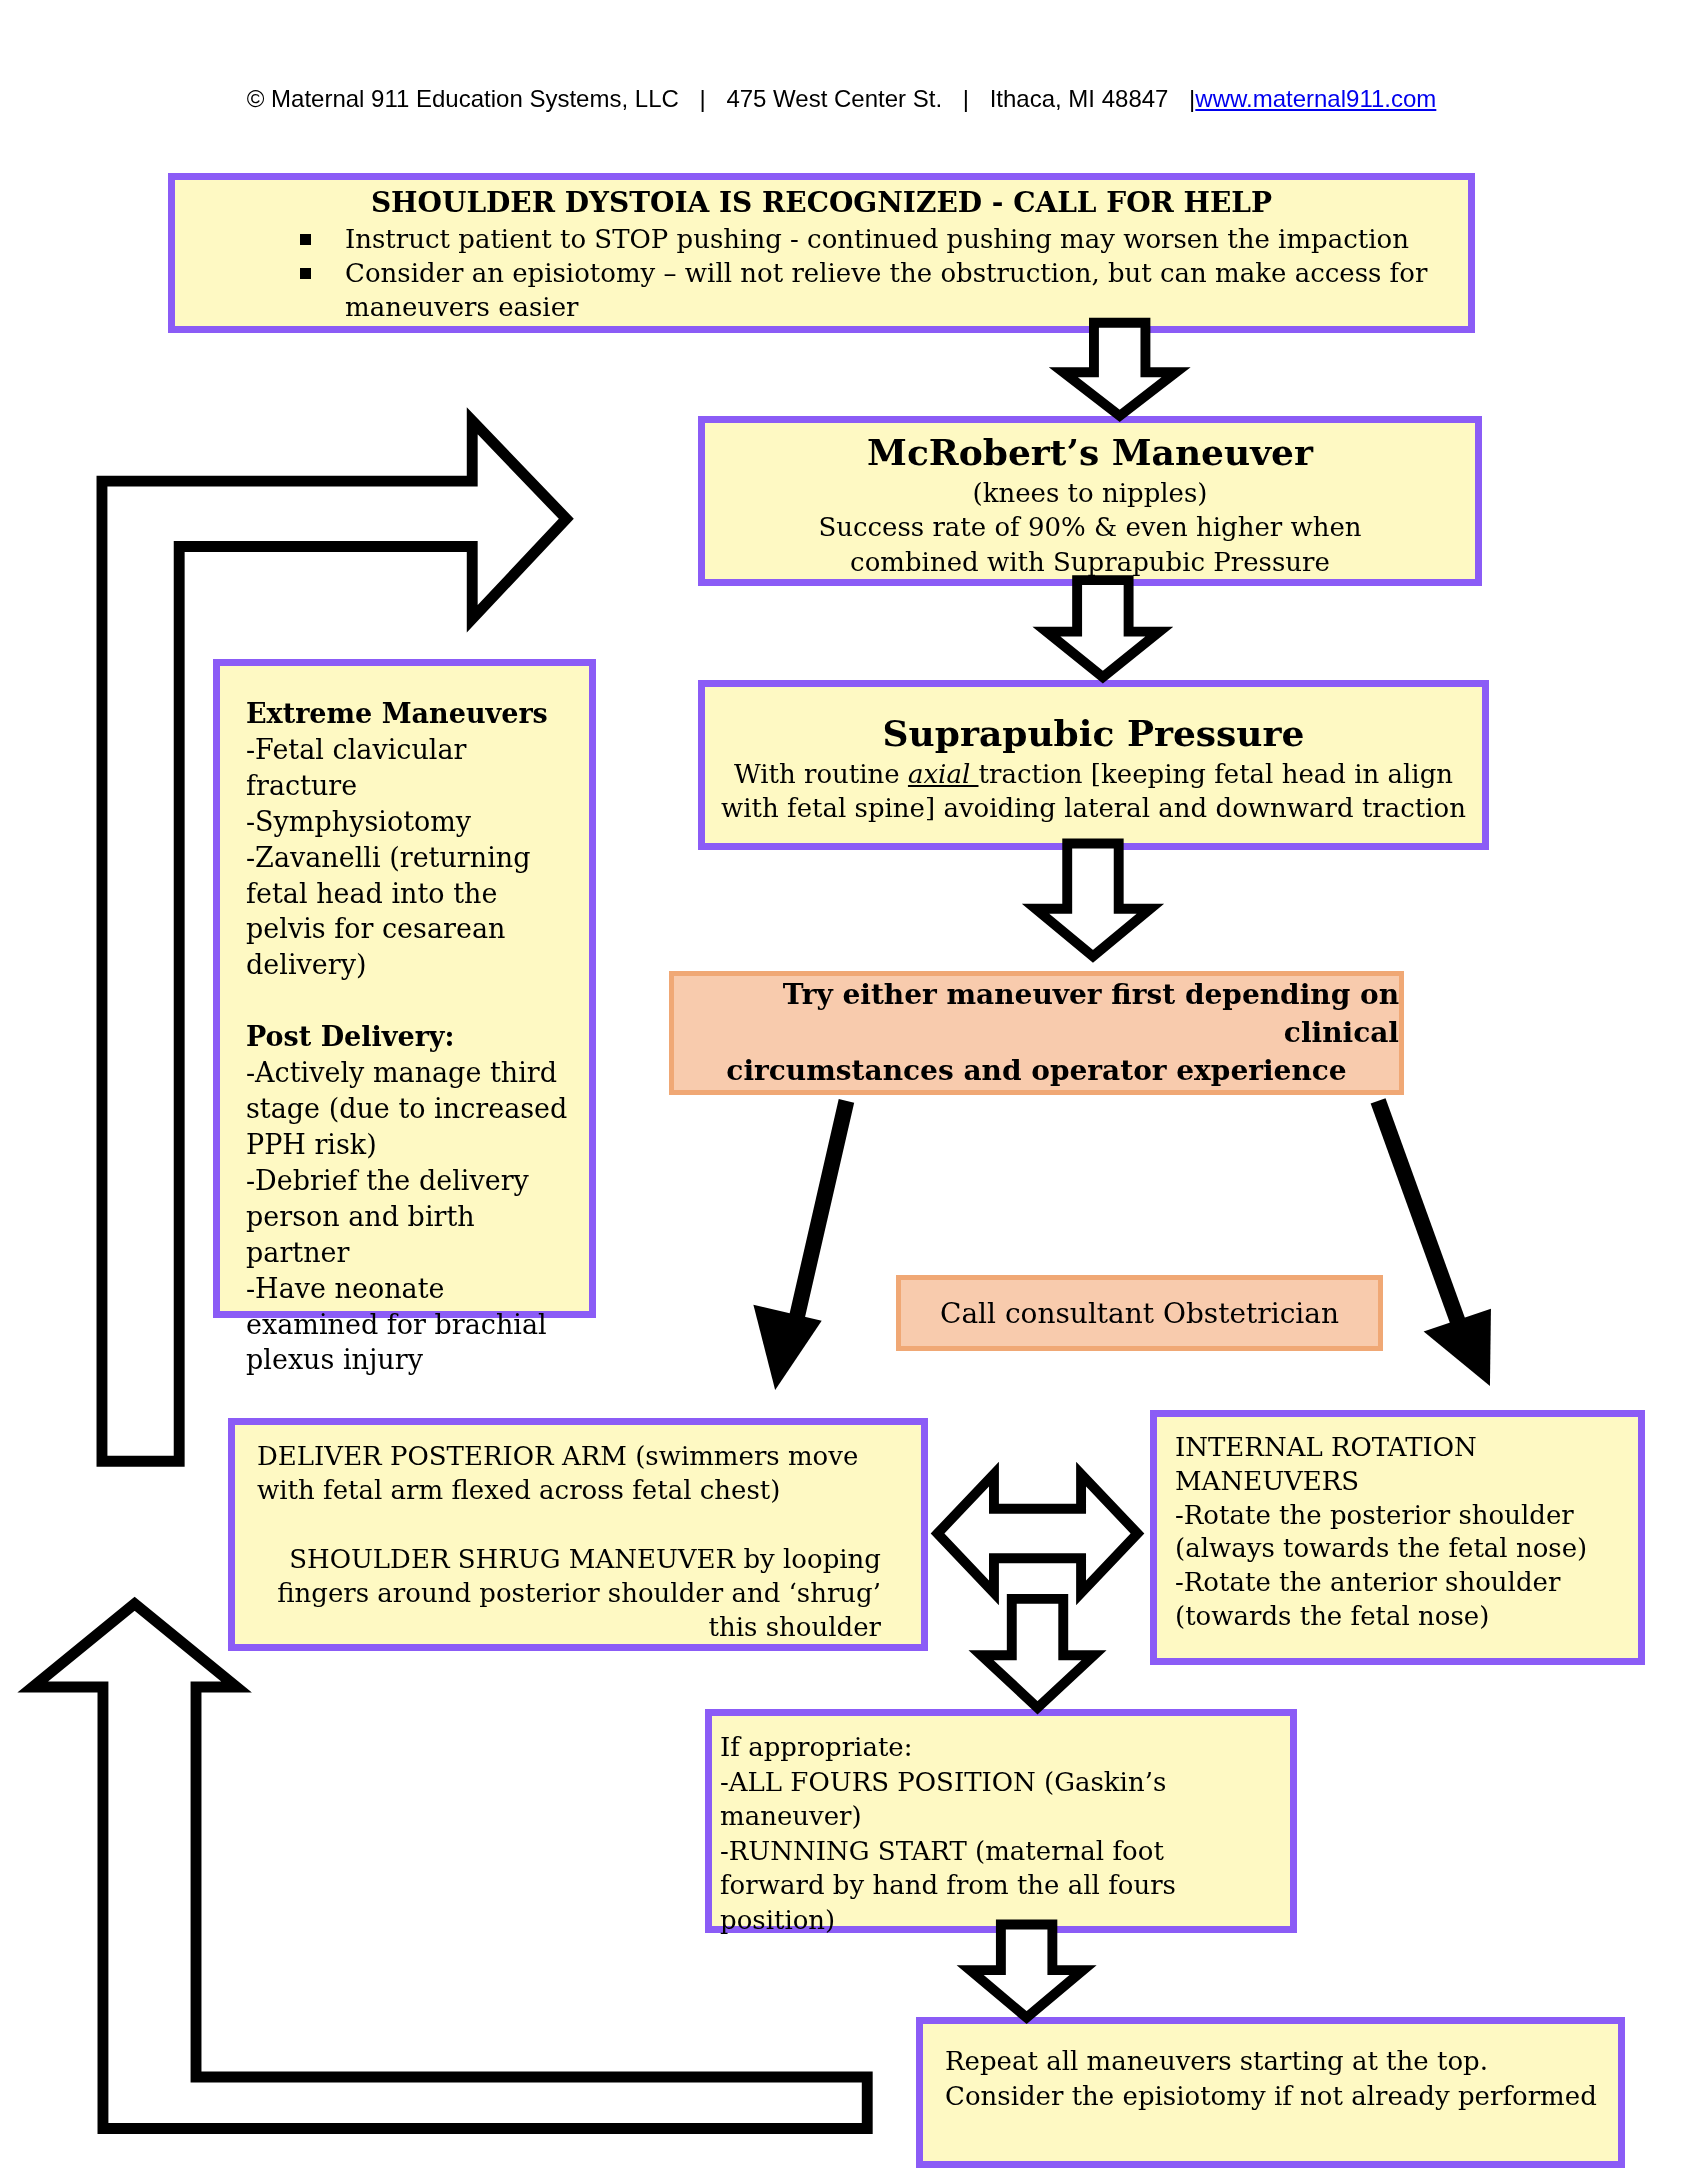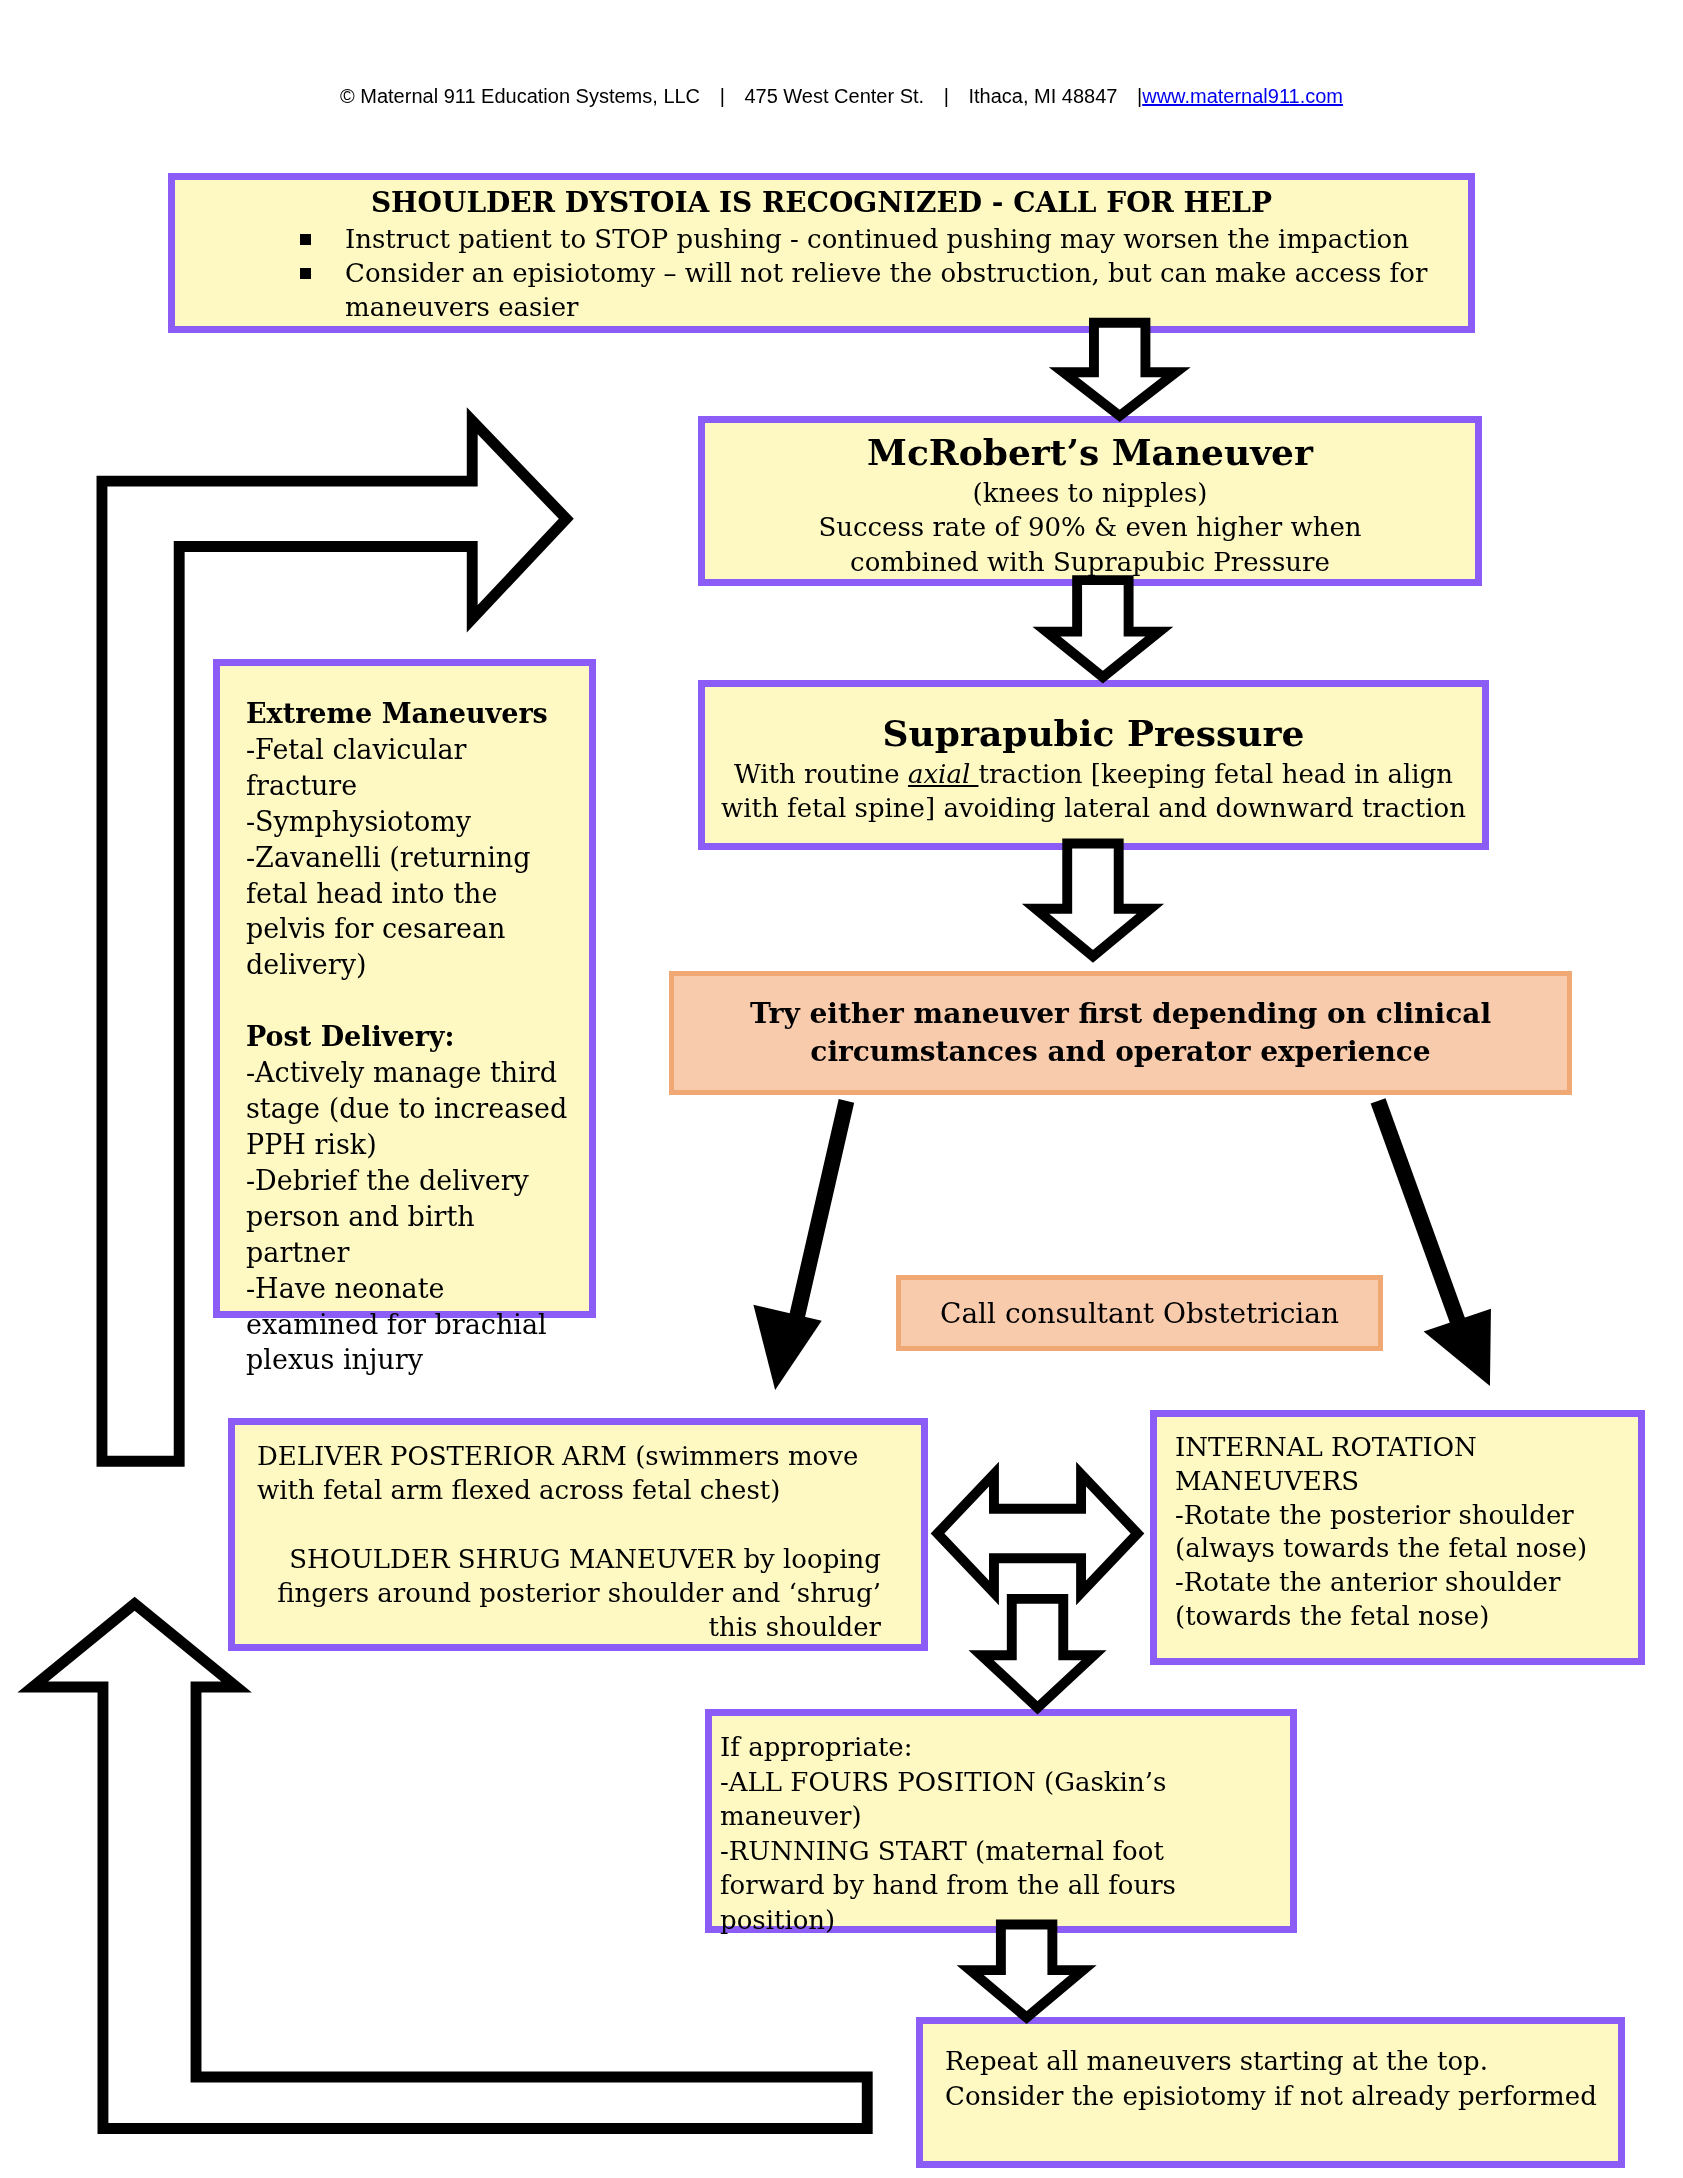--- a/index.html
+++ b/index.html
@@ -1,40 +1,40 @@
 <!DOCTYPE html>
 <html><head>
 <meta charset="utf-8">
 <style>
   html,body{margin:0;padding:0;background:#ffffff;}
   #canvas{position:relative;width:1683px;height:2178px;background:#ffffff;overflow:hidden;
           font-family:"DejaVu Serif",serif;color:#000;}
   .hdr{position:absolute;top:85px;left:0;right:0;text-align:center;
-       font-family:"Liberation Sans",sans-serif;font-size:20px;color:#000;}
+       font-family:"Liberation Sans",sans-serif;font-size:24px;color:#000;}
   .hdr .sep{margin:0 14px;}
   .hdr a{color:#0000EE;text-decoration:underline;}
   .box{position:absolute;box-sizing:border-box;border:7px solid #8b5cf6;background:#fef9c3;}
   .orange{position:absolute;box-sizing:border-box;background:#F8CBAD;border:5px solid #F0A875;}
   .ctr{display:flex;flex-direction:column;align-items:center;justify-content:center;text-align:center;}
   .b{font-weight:bold;}
   .t28{font-size:36px;line-height:1.3;}
   .t26{font-size:26px;line-height:1.32;}
   
   #box-recognized{left:168px;top:173px;width:1307px;height:160px;padding:6px 26px 0 26px;}
   #box-recognized .title{text-align:center;font-weight:bold;font-size:28px;margin-bottom:4px;}
   #box-recognized .bullets{margin-left:99px;}
   .bullet-row{display:flex;font-size:26px;line-height:1.3;}
   .bullet-sq{width:11px;height:11px;background:#000;flex:0 0 11px;margin:11px 34px 0 0;}
   
   #box-mcroberts{left:698px;top:416px;width:784px;height:170px;padding-top:6px;}
   
   #box-suprapubic{left:698px;top:680px;width:791px;height:170px;padding:6px 14px 0 14px;}
   .axial{font-style:italic;text-decoration:underline;}
   
-  #box-try{left:669px;top:971px;width:903px;height:124px;font-size:28px;font-weight:bold;line-height:1.35;}
+  #box-try{left:669px;top:971px;width:735px;height:124px;font-size:28px;font-weight:bold;line-height:1.35;text-align:right;}
   #box-call{left:896px;top:1275px;width:487px;height:76px;font-size:28px;font-weight:normal;}
   
   #box-extreme{left:213px;top:659px;width:383px;height:659px;padding:30px 16px 0 26px;font-size:27px;line-height:1.33;}
   .gap{height:36px;}
   
   #box-posterior{left:228px;top:1418px;width:700px;height:233px;padding:14px 40px 0 22px;font-size:26px;line-height:1.32;}
   #box-posterior .p2{margin-top:34px;text-align:right;}
   
   #box-internal{left:1150px;top:1410px;width:495px;height:255px;padding:14px 14px 0 18px;font-size:26px;line-height:1.3;}
   

